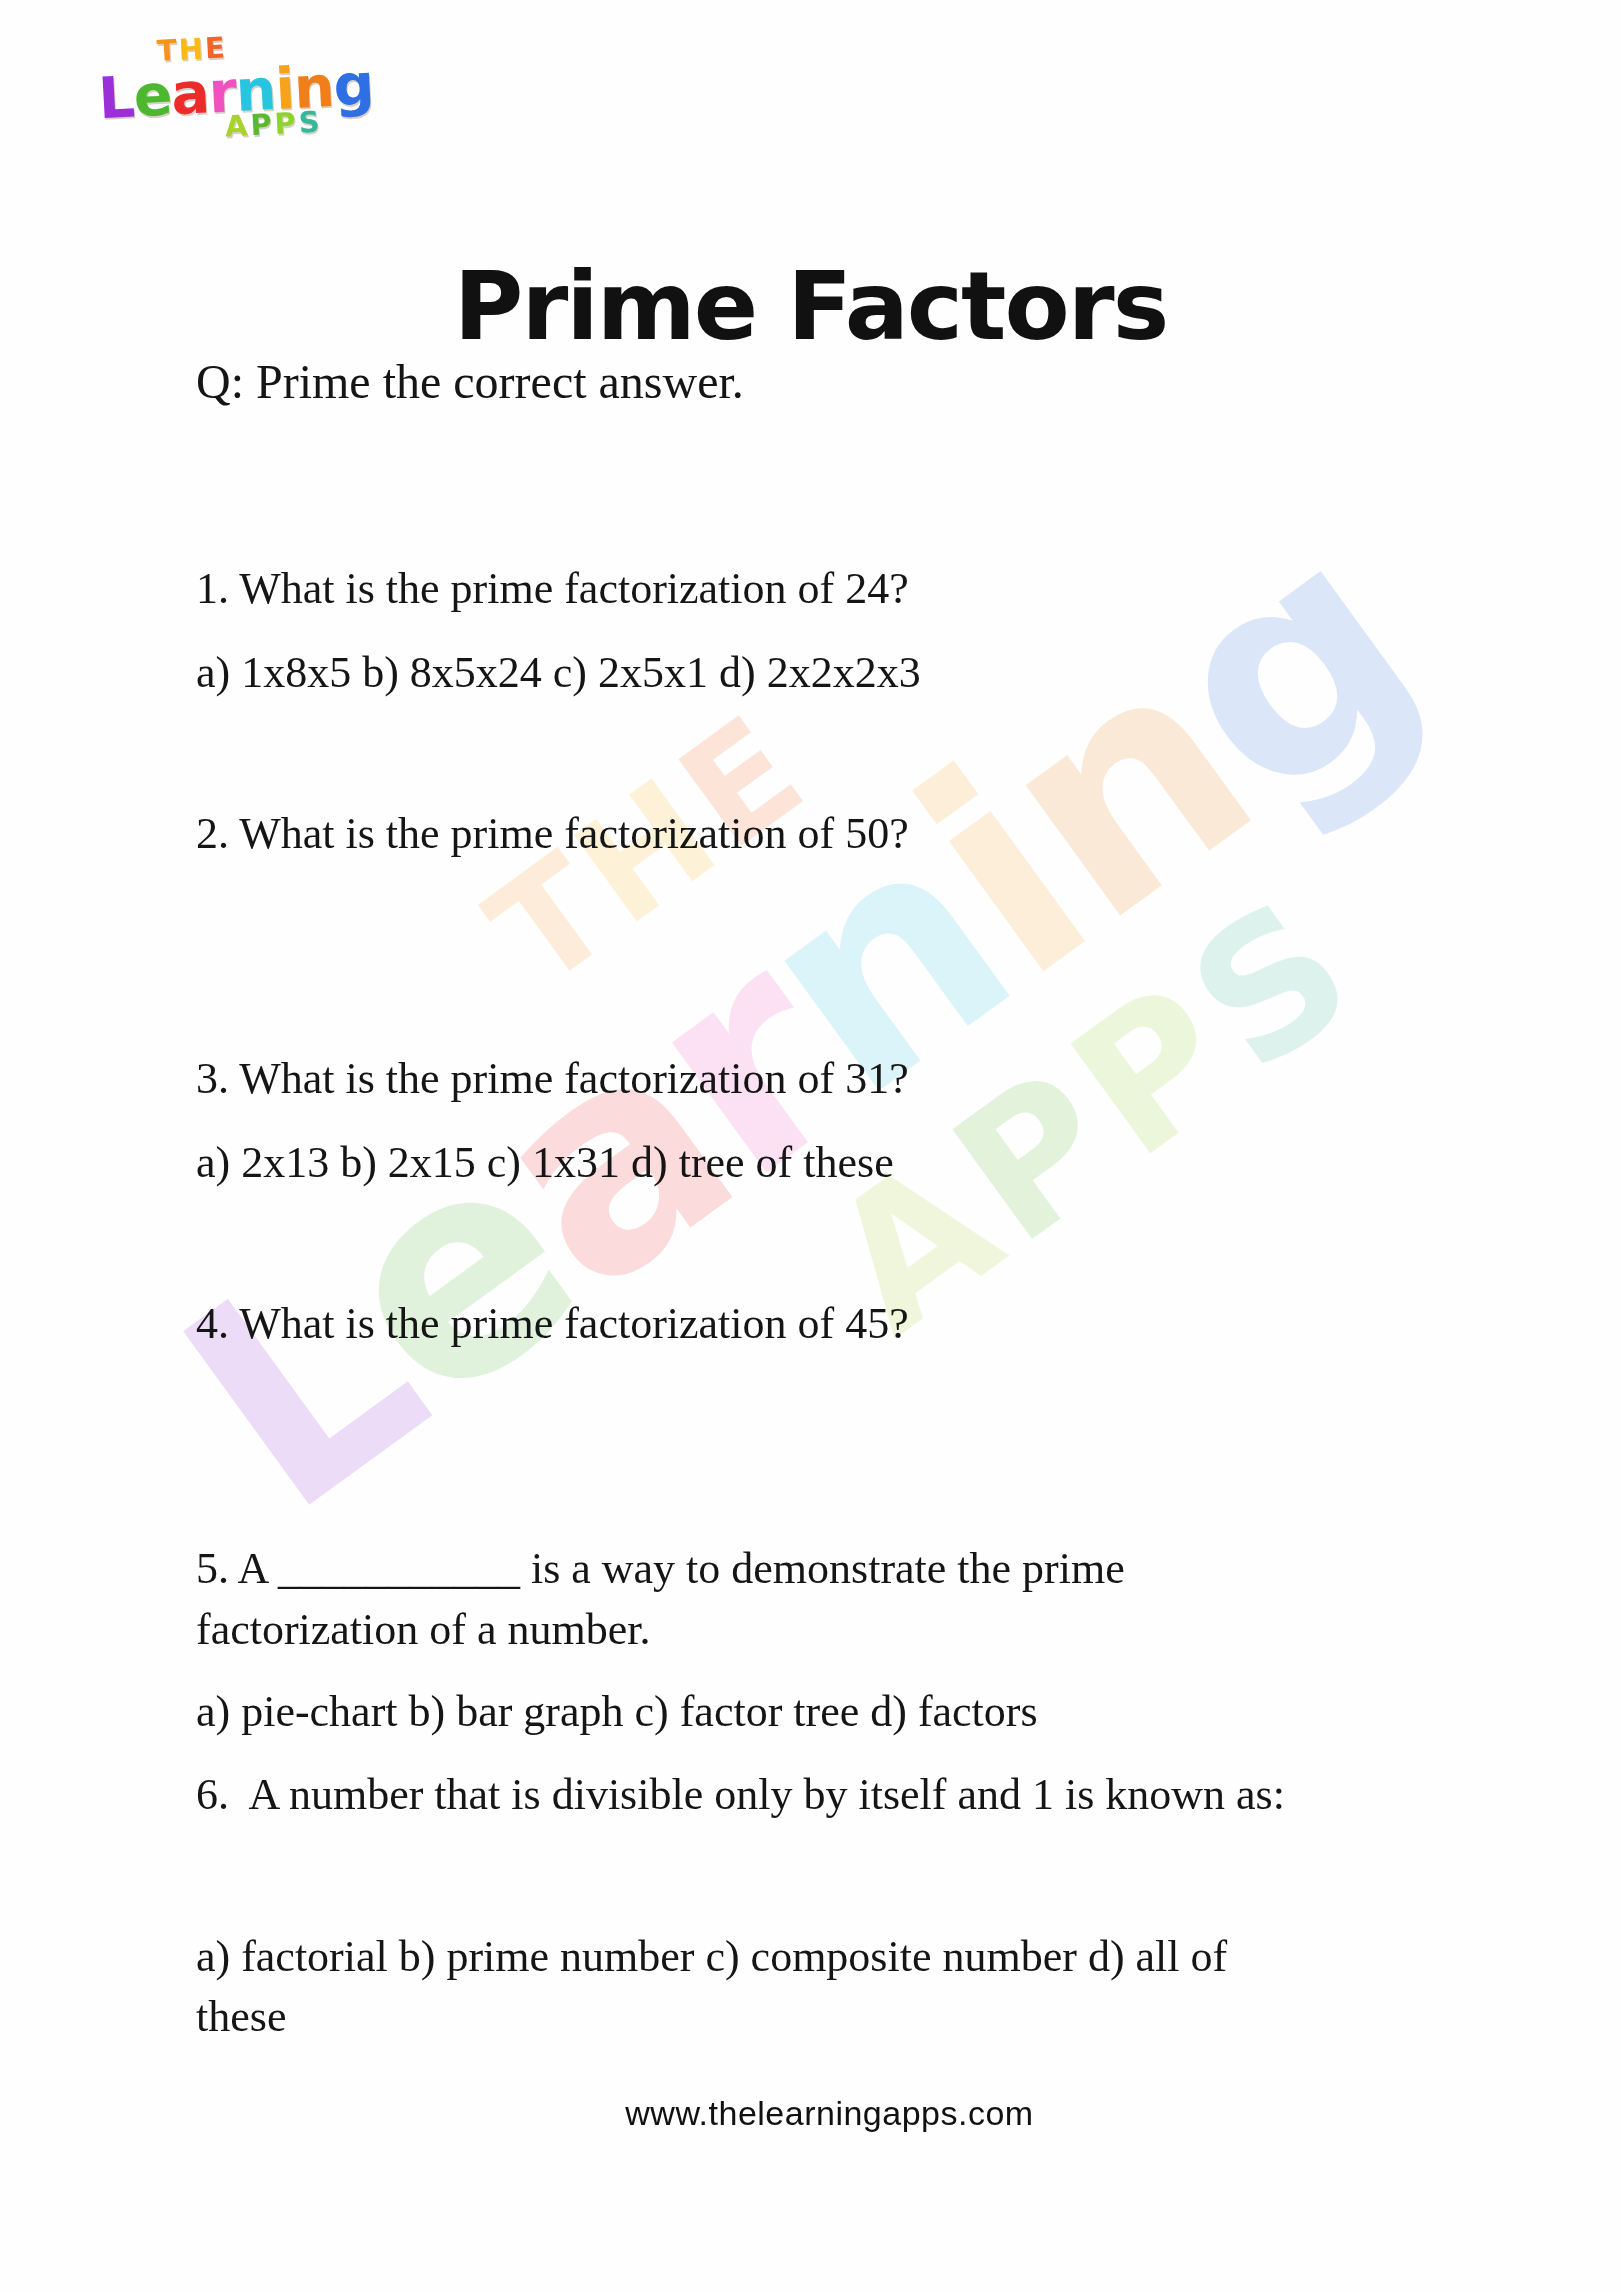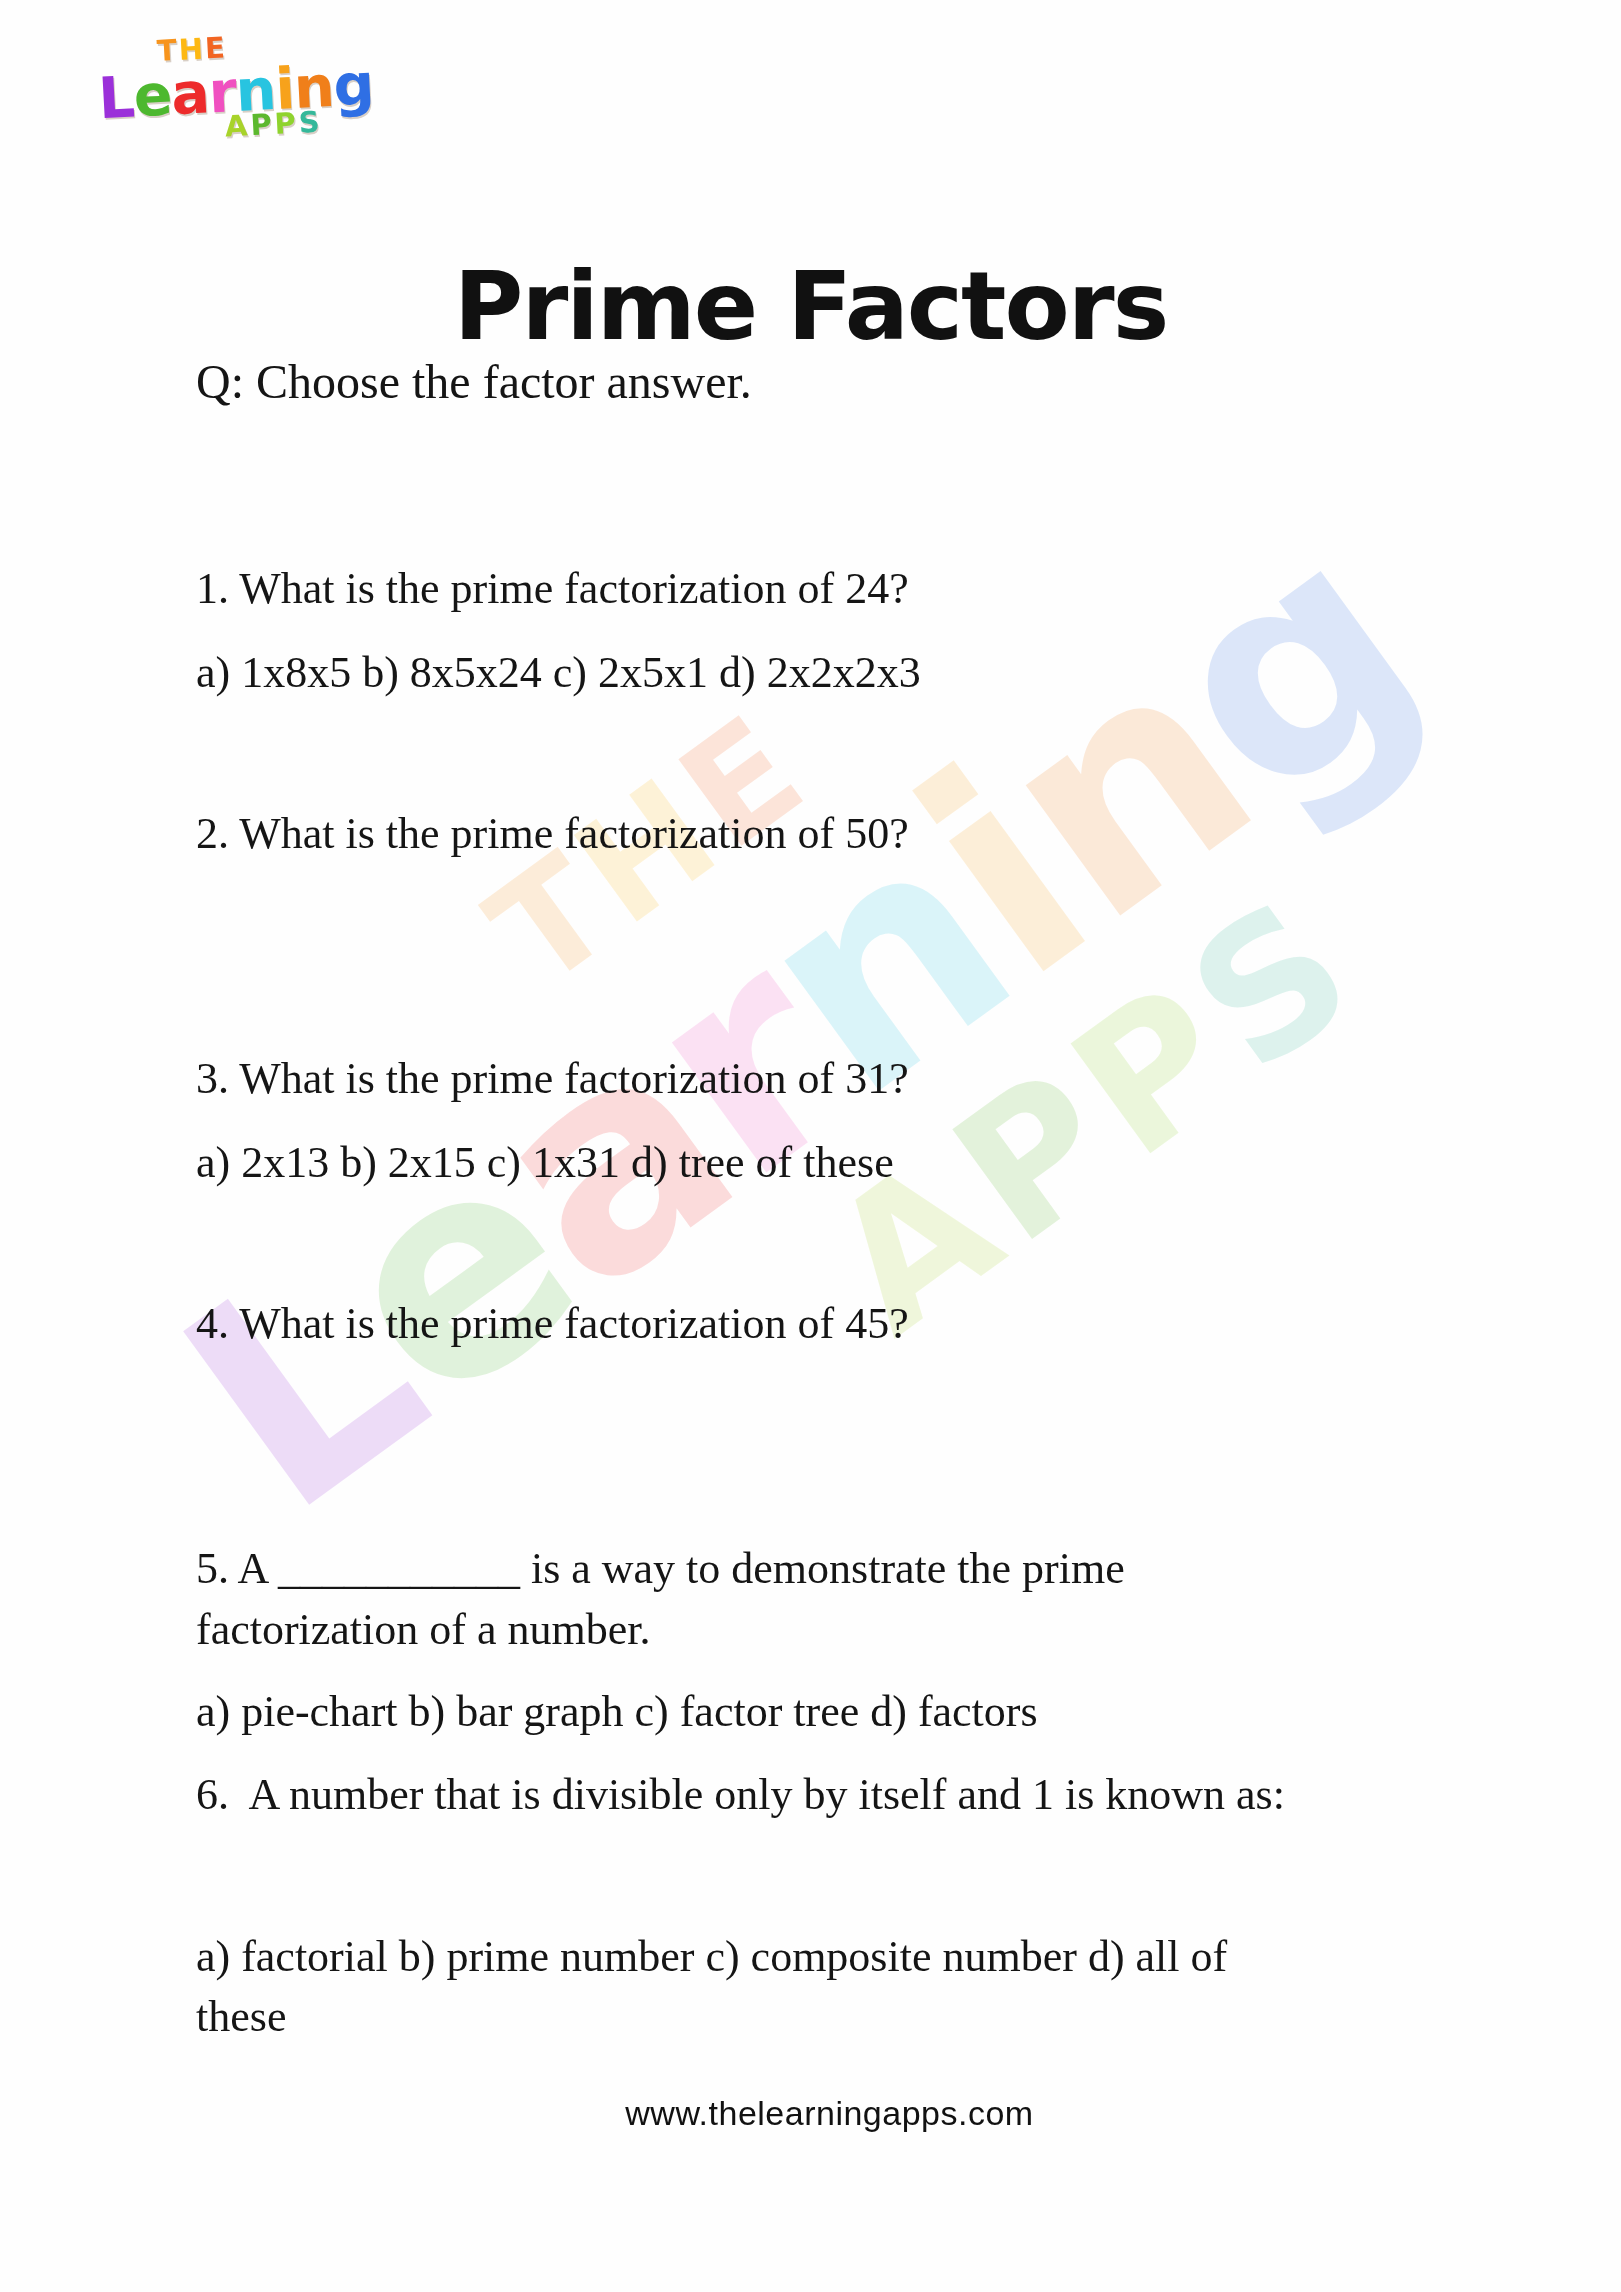--- a/index.html
+++ b/index.html
@@ -73,21 +73,21 @@
   </div>
 
   <div class="logo">
     <div class="logo-the"><span style="color: rgb(247, 148, 29);">T</span><span style="color: rgb(253, 184, 19);">H</span><span style="color: rgb(242, 101, 34);">E</span></div>
     <div class="logo-learning"><span style="color: rgb(155, 48, 217);">L</span><span style="color: rgb(77, 184, 47);">e</span><span style="color: rgb(237, 43, 43);">a</span><span style="color: rgb(240, 80, 192);">r</span><span style="color: rgb(40, 196, 224);">n</span><span style="color: rgb(247, 162, 27);">i</span><span style="color: rgb(240, 127, 26);">n</span><span style="color: rgb(47, 111, 228);">g</span></div>
     <div class="logo-apps"><span style="color: rgb(168, 211, 42);">A</span><span style="color: rgb(92, 184, 46);">P</span><span style="color: rgb(143, 211, 46);">P</span><span style="color: rgb(53, 184, 154);">S</span></div>
   </div>
 
   <h1 class="title">Prime Factors</h1>
 
-  <div class="instruction">Q: Choose the factor answer.</div>
+  <div class="instruction">Q: Prime the correct answer.</div>
 
   <div class="qline" style="top:526px">1. What is the prime factorization of 24?</div>
   <div class="qline" style="top:610px">a) 1x8x5 b) 8x5x24 c) 2x5x1 d) 2x2x2x3</div>
 
   <div class="qline" style="top:771px">2. What is the prime factorization of 50?</div>
 
   <div class="qline" style="top:1016px">3. What is the prime factorization of 31?</div>
   <div class="qline" style="top:1100px">a) 2x13 b) 2x15 c) 1x31 d) tree of these</div>
 
   <div class="qline" style="top:1261px">4. What is the prime factorization of 45?</div>

